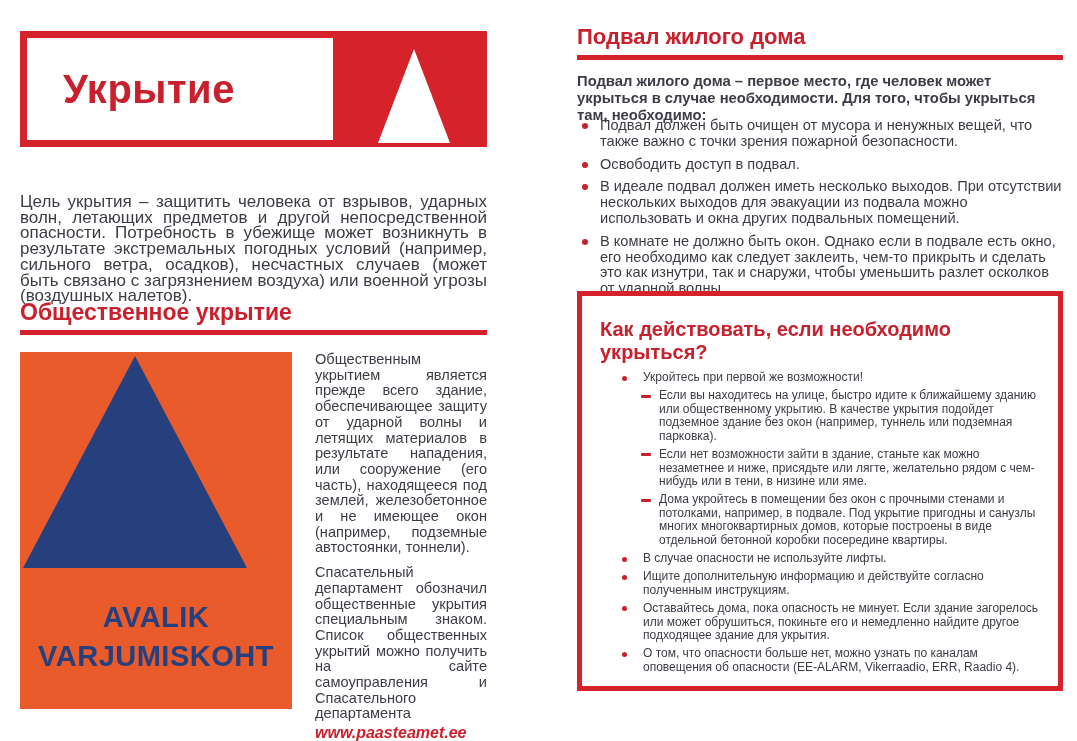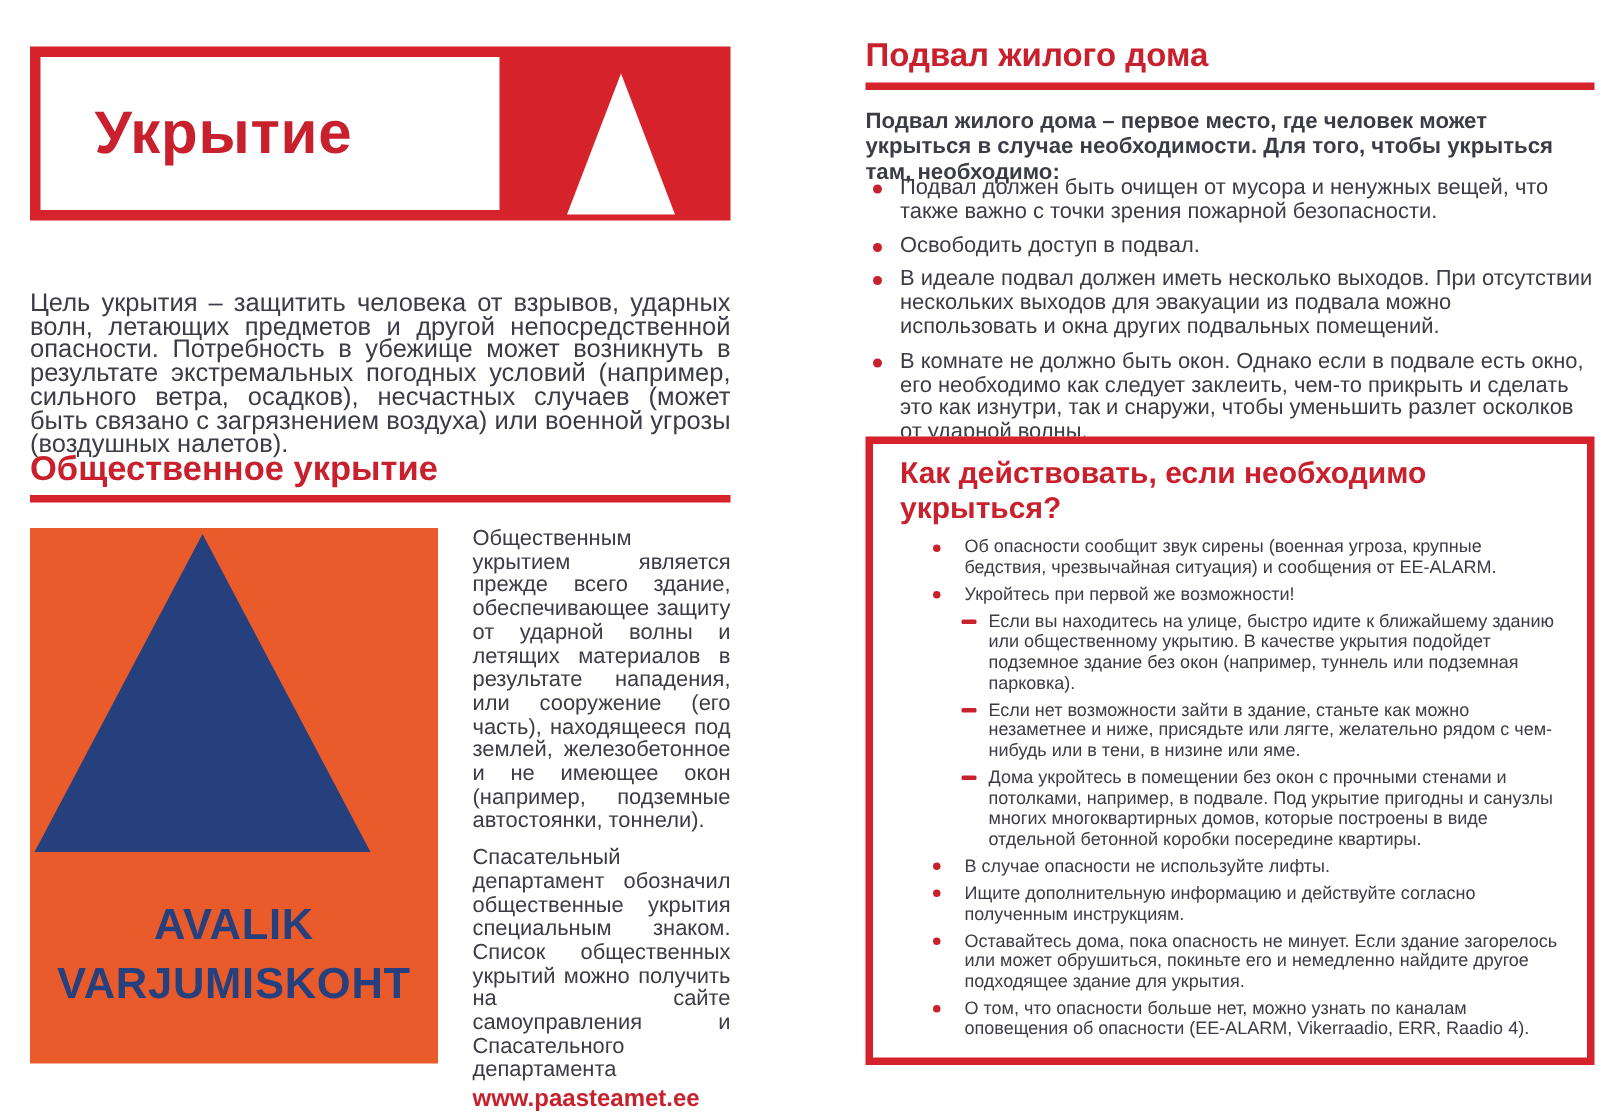--- a/index.html
+++ b/index.html
@@ -24,34 +24,34 @@
   .left-bar{position:absolute;left:20px;top:330px;width:467px;height:5px;background:var(--box-red);}
 
   .sign-row{position:absolute;left:20px;top:352px;width:467px;display:flex;}
   .sign{position:relative;width:272px;height:357px;background:var(--orange);overflow:hidden;flex:none;}
   .sign svg{position:absolute;left:0;top:0;}
   .sign-text{position:absolute;left:0;top:246px;width:100%;text-align:center;color:var(--blue);
              font-weight:bold;font-size:29px;line-height:39px;letter-spacing:.5px;}
   .shelter-col{width:217px;margin-left:23px;}
   .shelter-col p{font-size:14.6px;line-height:15.7px;text-align:justify;hyphens:auto;}
   .shelter-col .p2{margin-top:9px;}
-  .site-link{display:inline-block;margin-top:2px;font-size:16px;font-weight:bold;color:var(--red);text-decoration:none;}
+  .site-link{display:inline-block;margin-top:2px;font-size:16px;font-weight:bold;color:var(--red);text-decoration:none;font-style:italic;}
   .qr{margin-top:10px;width:87px;height:87px;}
 
   
   .right-h2{position:absolute;left:577px;top:24px;font-size:22px;}
   .right-bar{position:absolute;left:577px;top:55px;width:486px;height:5px;background:var(--box-red);}
   .basement-intro{position:absolute;left:577px;top:73px;width:486px;font-size:14.8px;line-height:17px;font-weight:bold;}
   .bullets{position:absolute;left:577px;top:118px;width:486px;list-style:none;}
   .bullets li{position:relative;padding-left:23px;font-size:14.6px;line-height:15.8px;margin-bottom:7px;}
   .bullets li::before{content:"";position:absolute;left:5px;top:5px;width:6px;height:6px;border-radius:50%;background:var(--red);}
 
   .howto-box{position:absolute;left:577px;top:291px;width:486px;border:5px solid var(--box-red);
              background:#fff;padding:9px 16px 12px 16px;}
-  .howto-title{font-size:20px;font-weight:bold;color:var(--red);margin:0 0 7px 2px;}
+  .howto-title{font-size:20px;font-weight:bold;color:var(--red);margin:13px 0 7px 2px;}
   .howto-list{list-style:none;}
   .howto-list li{position:relative;font-size:12px;line-height:13.6px;margin-top:4.5px;color:var(--ink);}
   .howto-list li.lvl1{padding-left:45px;}
   .howto-list li.lvl1::before{content:"";position:absolute;left:24px;top:4.5px;width:5px;height:5px;border-radius:50%;background:var(--red);}
   .howto-list li.lvl2{padding-left:61px;}
   .howto-list li.lvl2::before{content:"";position:absolute;left:43px;top:5.5px;width:10px;height:3px;border-radius:1px;background:var(--red);}
 </style>
 </head>
 <body>
 
@@ -227,21 +227,20 @@
   <ul class="bullets">
       <li>Подвал должен быть очищен от мусора и ненужных вещей, что также важно с точки зрения пожарной безопасности.</li>
       <li>Освободить доступ в подвал.</li>
       <li>В идеале подвал должен иметь несколько выходов. При отсутствии нескольких выходов для эвакуации из подвала можно использовать и окна других подвальных помещений.</li>
       <li>В комнате не должно быть окон. Однако если в подвале есть окно, его необходимо как следует заклеить, чем-то прикрыть и сделать это как изнутри, так и снаружи, чтобы уменьшить разлет осколков от ударной волны.</li>
     </ul>
 
   <div class="howto-box">
     <div class="howto-title">Как действовать, если необходимо укрыться?</div>
     <ul class="howto-list">
-        <li class="lvl1">Об опасности сообщит звук сирены (военная угроза, крупные бедствия, чрезвычайная ситуация) и сообщения от EE-ALARM.</li>
         <li class="lvl1">Укройтесь при первой же возможности!</li>
         <li class="lvl2">Если вы находитесь на улице, быстро идите к ближайшему зданию или общественному укрытию. В качестве укрытия подойдет подземное здание без окон (например, туннель или подземная парковка).</li>
         <li class="lvl2">Если нет возможности зайти в здание, станьте как можно незаметнее и ниже, присядьте или лягте, желательно рядом с чем-нибудь или в тени, в низине или яме.</li>
         <li class="lvl2">Дома укройтесь в помещении без окон с прочными стенами и потолками, например, в подвале. Под укрытие пригодны и санузлы многих многоквартирных домов, которые построены в виде отдельной бетонной коробки посередине квартиры.</li>
         <li class="lvl1">В случае опасности не используйте лифты.</li>
         <li class="lvl1">Ищите дополнительную информацию и действуйте согласно полученным инструкциям.</li>
         <li class="lvl1">Оставайтесь дома, пока опасность не минует. Если здание загорелось или может обрушиться, покиньте его и немедленно найдите другое подходящее здание для укрытия.</li>
         <li class="lvl1">О том, что опасности больше нет, можно узнать по каналам оповещения об опасности (EE-ALARM, Vikerraadio, ERR, Raadio 4).</li>
       </ul>
   </div>

